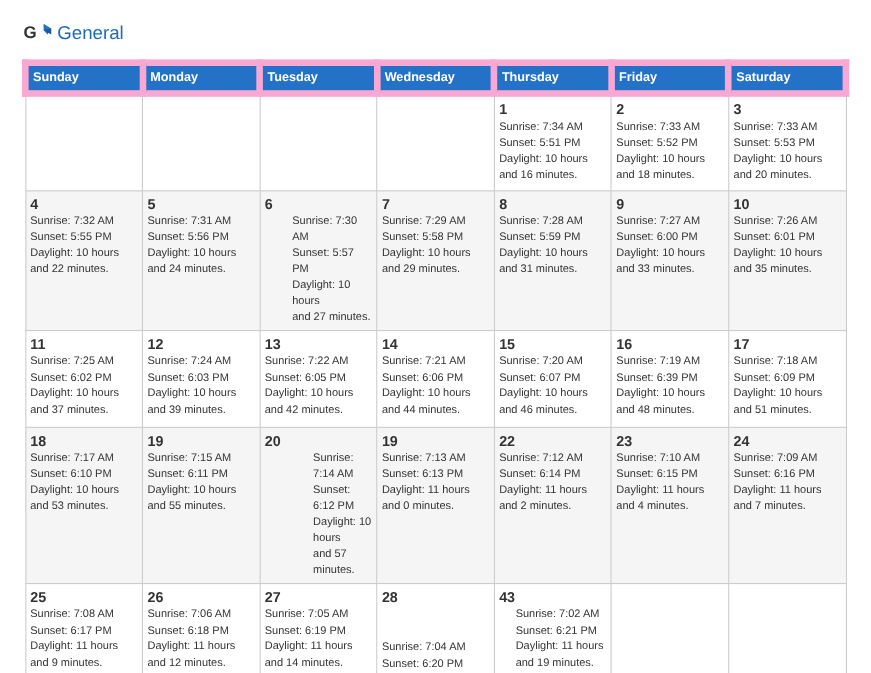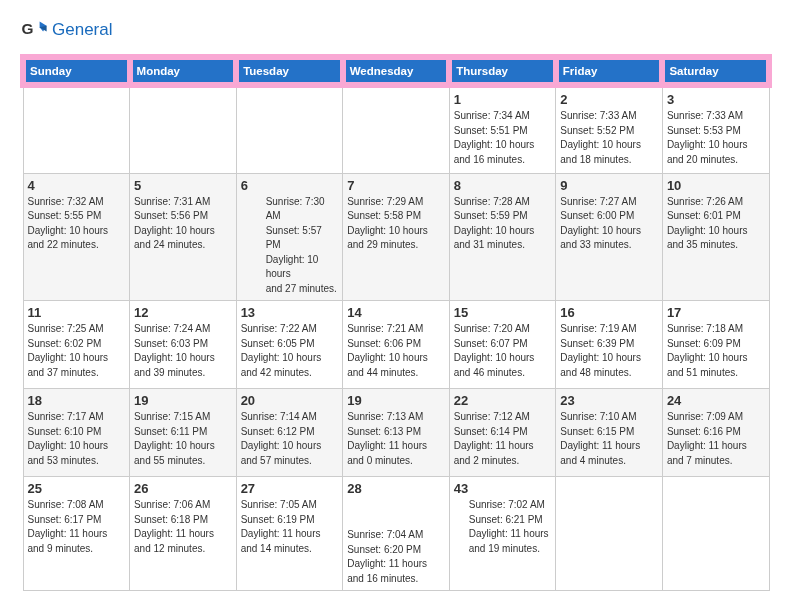--- a/index.html
+++ b/index.html
@@ -265,21 +265,21 @@
           </td>
           <td>
             <span class="day-num">19</span>
             <div class="day-info" style="white-space: pre-line;">Sunrise: 7:15 AM
 Sunset: 6:11 PM
 Daylight: 10 hours
 and 55 minutes.</div>
           </td>
           <td>
             <span class="day-num">20</span>
-            <div class="day-info" style="white-space: pre-line;">Sunrise: 7:14 AM
+            <div class="day-info" style="white-space: pre-line; margin-left: 44px;">Sunrise: 7:14 AM
 Sunset: 6:12 PM
 Daylight: 10 hours
 and 57 minutes.</div>
           </td>
           <td>
             <span class="day-num">19</span>
             <div class="day-info" style="white-space: pre-line;">Sunrise: 7:13 AM
 Sunset: 6:13 PM
 Daylight: 11 hours
 and 0 minutes.</div>

